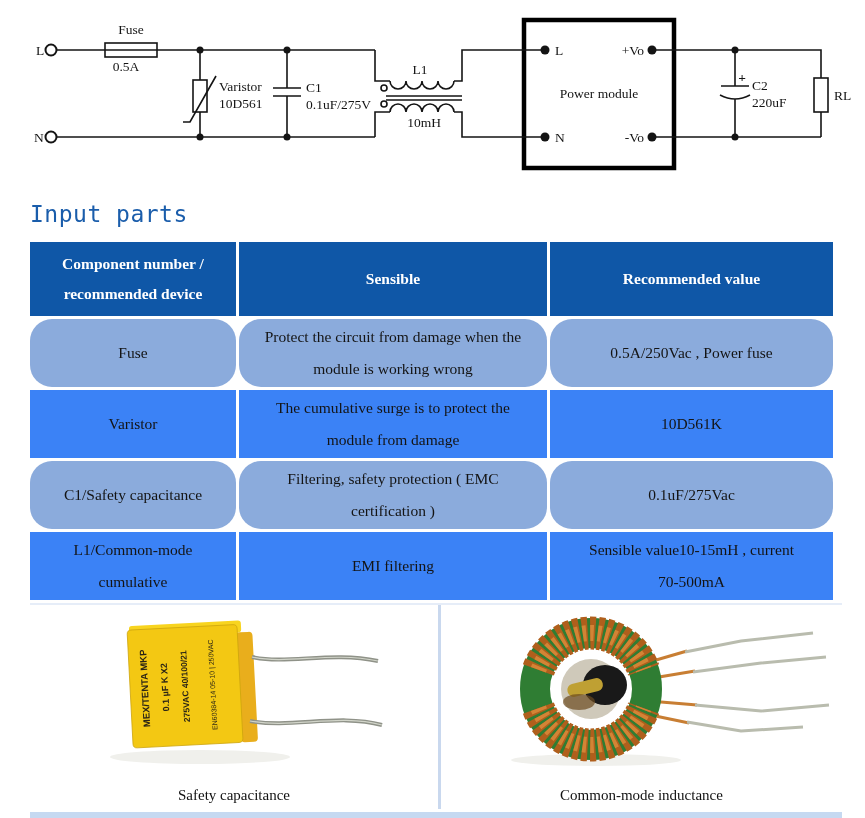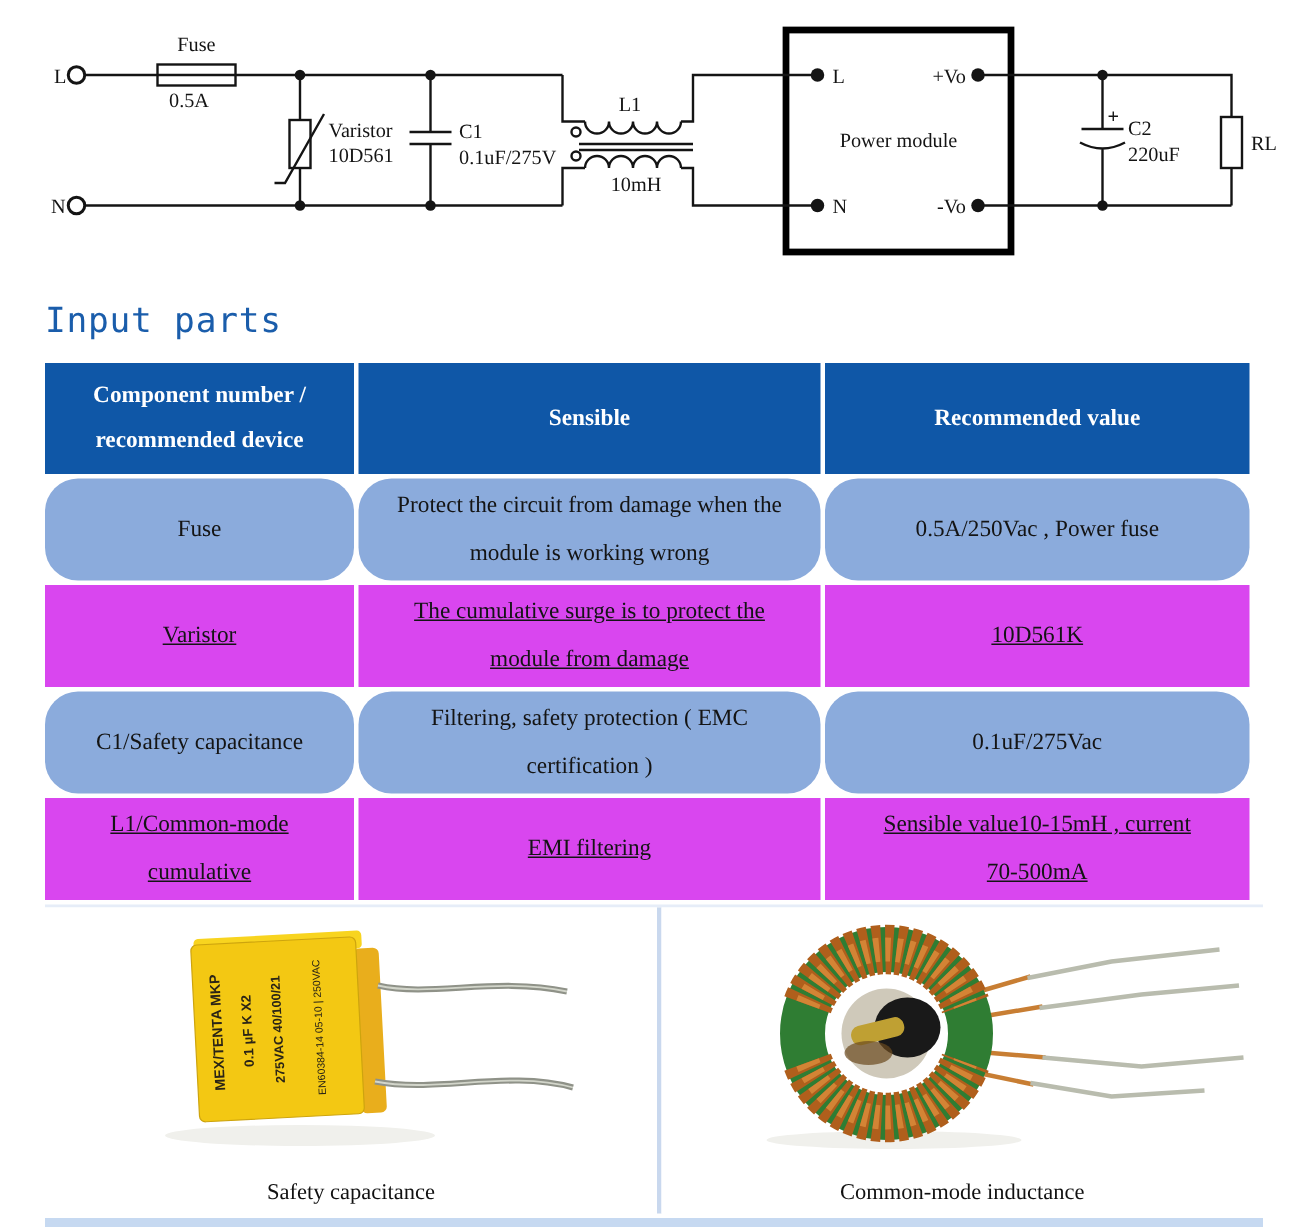--- a/index.html
+++ b/index.html
@@ -23,21 +23,21 @@
   table.parts th, table.parts td {
     text-align:center; vertical-align:middle;
     white-space:pre-line; padding:2px 8px;
   }
   table.parts th {
     background:#0f57a7; color:#ffffff;
     font-weight:bold; font-size:15.5px; line-height:1.95; height:70px;
   }
   table.parts td { font-size:15.5px; line-height:2.05; color:#141414; }
   tr.row-odd  td { background:#8babdc; height:64px;border-radius:22px; }
-  tr.row-even td { background:#d946ef; height:64px;text-decoration:underline; }
+  tr.row-even td { background:#3b82f6; height:64px; }
   tr.row-last td { height:58px; }
   .photo-row {
     margin-left:30px; width:812px; height:204px;
     display:flex; border-top:2px solid #e6edf8; background:#ffffff;
   }
   .photo-cell {
     display:flex; flex-direction:column; align-items:center;
     background:#ffffff;
   }
   .photo-cell.left  { width:408px; }

